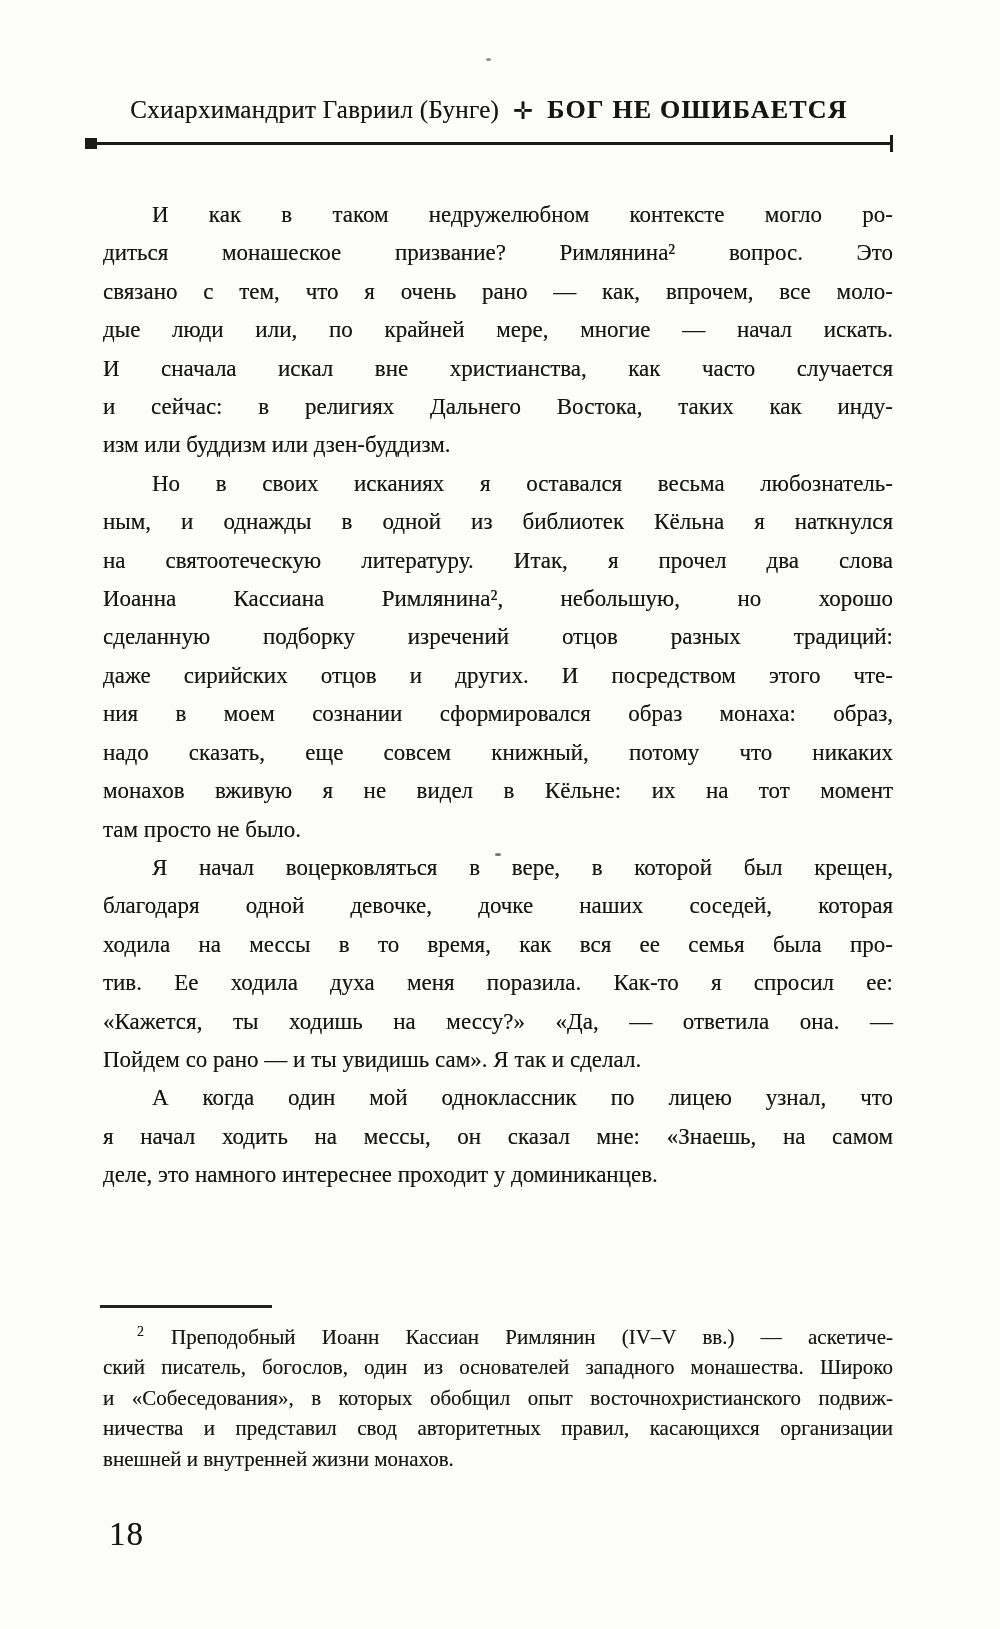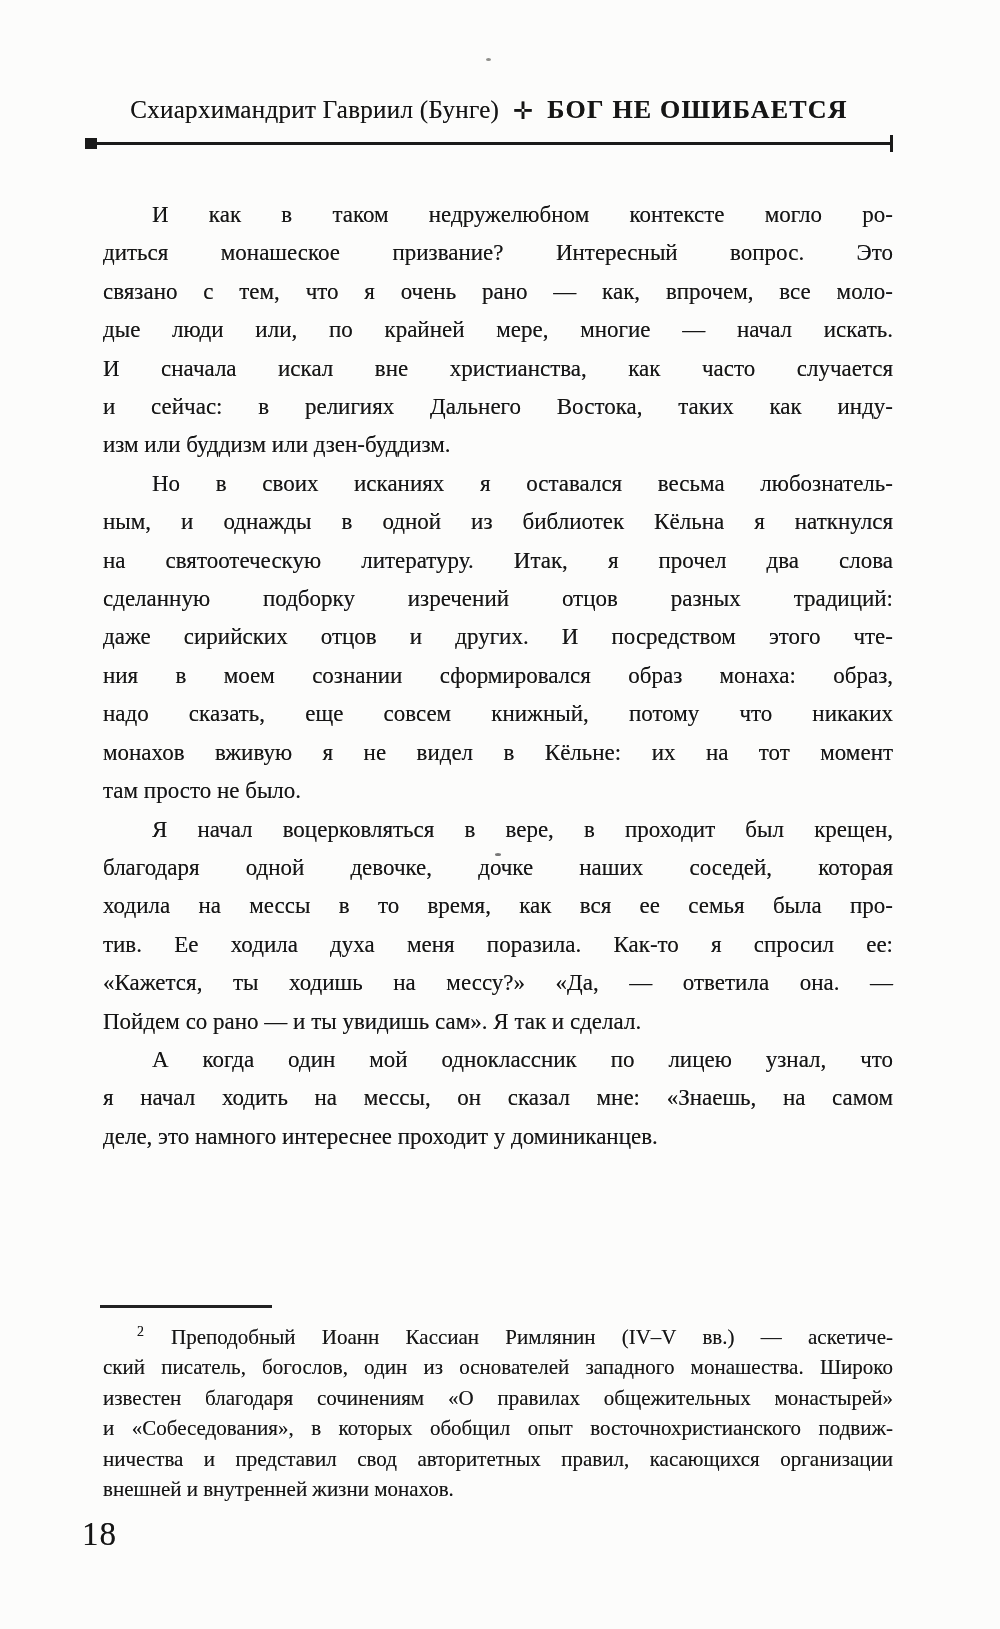--- a/index.html
+++ b/index.html
@@ -63,21 +63,21 @@
     text-shadow:0 0 .4px rgba(0,0,0,.45);
   }
   .fn-line{text-align:justify;text-align-last:justify;}
   .fn-line.first{text-indent:34px;}
   .fn-line.last{text-align-last:left;}
   .footnote sup{
     font-size:14px;line-height:0;margin-right:27px;
   }
   
   .folio{
-    position:absolute;top:1516px;left:82px;
+    position:absolute;top:1516px;left:109px;
     font-size:33px;letter-spacing:1px;
     text-shadow:0 0 .5px rgba(0,0,0,.5);
   }
   
   .speck{position:absolute;background:#8f8f8b;border-radius:50%;}
   .speck.s1{left:486px;top:58px;width:5px;height:3px;}
   .speck.s2{left:495px;top:853px;width:6px;height:3px;background:#777;}
 </style>
 </head>
 <body>
@@ -91,59 +91,59 @@
   </div>
 
   <div class="head-rule">
     <span class="sq"></span>
     <span class="cap"></span>
   </div>
 
   <div class="body-text">
       <div>
         <div class="line first">И как в таком недружелюбном контексте могло ро-</div>
-        <div class="line">диться монашеское призвание? Интересный вопрос. Это</div>
+        <div class="line">диться монашеское призвание? Римлянина² вопрос. Это</div>
         <div class="line">связано с тем, что я очень рано — как, впрочем, все моло-</div>
         <div class="line">дые люди или, по крайней мере, многие — начал искать.</div>
         <div class="line">И сначала искал вне христианства, как часто случается</div>
         <div class="line">и сейчас: в религиях Дальнего Востока, таких как инду-</div>
         <div class="line last">изм или буддизм или дзен-буддизм.</div>
       </div>
       <div>
         <div class="line first">Но в своих исканиях я оставался весьма любознатель-</div>
         <div class="line">ным, и однажды в одной из библиотек Кёльна я наткнулся</div>
         <div class="line">на святоотеческую литературу. Итак, я прочел два слова</div>
+        <div class="line">Иоанна Кассиана Римлянина², небольшую, но хорошо</div>
         <div class="line">сделанную подборку изречений отцов разных традиций:</div>
         <div class="line">даже сирийских отцов и других. И посредством этого чте-</div>
         <div class="line">ния в моем сознании сформировался образ монаха: образ,</div>
         <div class="line">надо сказать, еще совсем книжный, потому что никаких</div>
         <div class="line">монахов вживую я не видел в Кёльне: их на тот момент</div>
         <div class="line last">там просто не было.</div>
       </div>
       <div>
-        <div class="line first">Я начал воцерковляться в вере, в проходит был крещен,</div>
+        <div class="line first">Я начал воцерковляться в вере, в которой был крещен,</div>
         <div class="line">благодаря одной девочке, дочке наших соседей, которая</div>
         <div class="line">ходила на мессы в то время, как вся ее семья была про-</div>
         <div class="line">тив. Ее ходила духа меня поразила. Как-то я спросил ее:</div>
         <div class="line">«Кажется, ты ходишь на мессу?» «Да, — ответила она. —</div>
         <div class="line last">Пойдем со рано — и ты увидишь сам». Я так и сделал.</div>
       </div>
       <div>
         <div class="line first">А когда один мой одноклассник по лицею узнал, что</div>
         <div class="line">я начал ходить на мессы, он сказал мне: «Знаешь, на самом</div>
         <div class="line last">деле, это намного интереснее проходит у доминиканцев.</div>
       </div>
     </div>
 
   <div class="fn-rule"></div>
 
   <div class="footnote">
       <div class="fn-line first"><sup>2</sup><span>Преподобный Иоанн Кассиан Римлянин (IV–V вв.) — аскетиче-</span></div>
       <div class="fn-line">ский писатель, богослов, один из основателей западного монашества. Широко</div>
-      <div class="fn-line">известен благодаря сочинениям «О правилах общежительных монастырей»</div>
       <div class="fn-line">и «Собеседования», в которых обобщил опыт восточнохристианского подвиж-</div>
       <div class="fn-line">ничества и представил свод авторитетных правил, касающихся организации</div>
       <div class="fn-line last">внешней и внутренней жизни монахов.</div>
     </div>
 
   <div class="folio">18</div>
 
   <span class="speck s1"></span>
   <span class="speck s2"></span>
 

